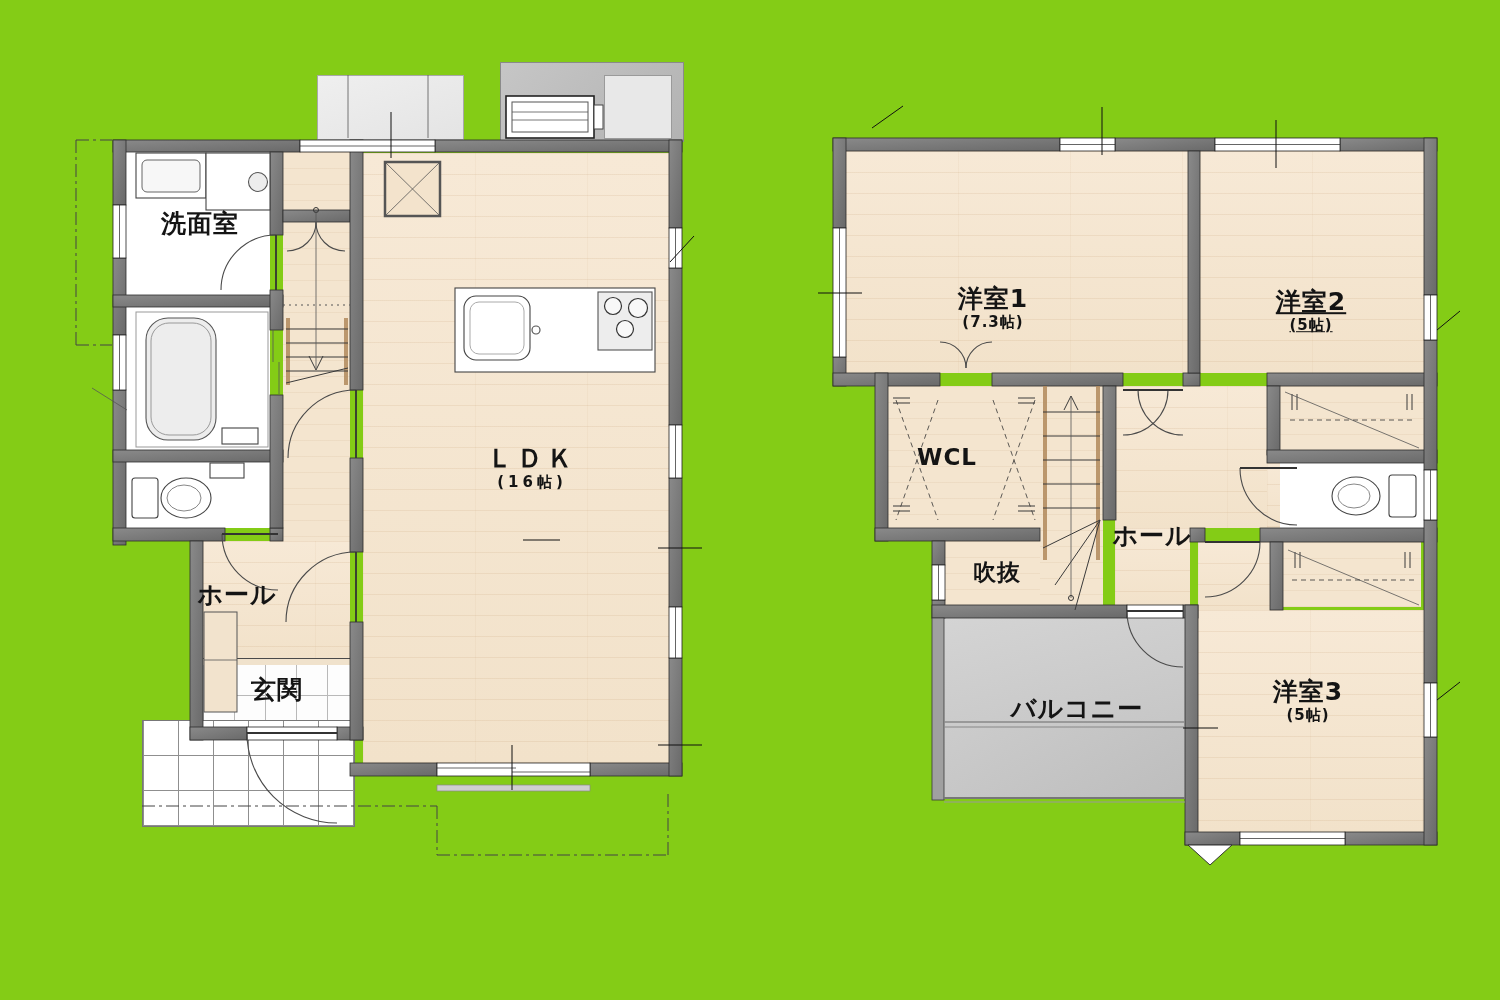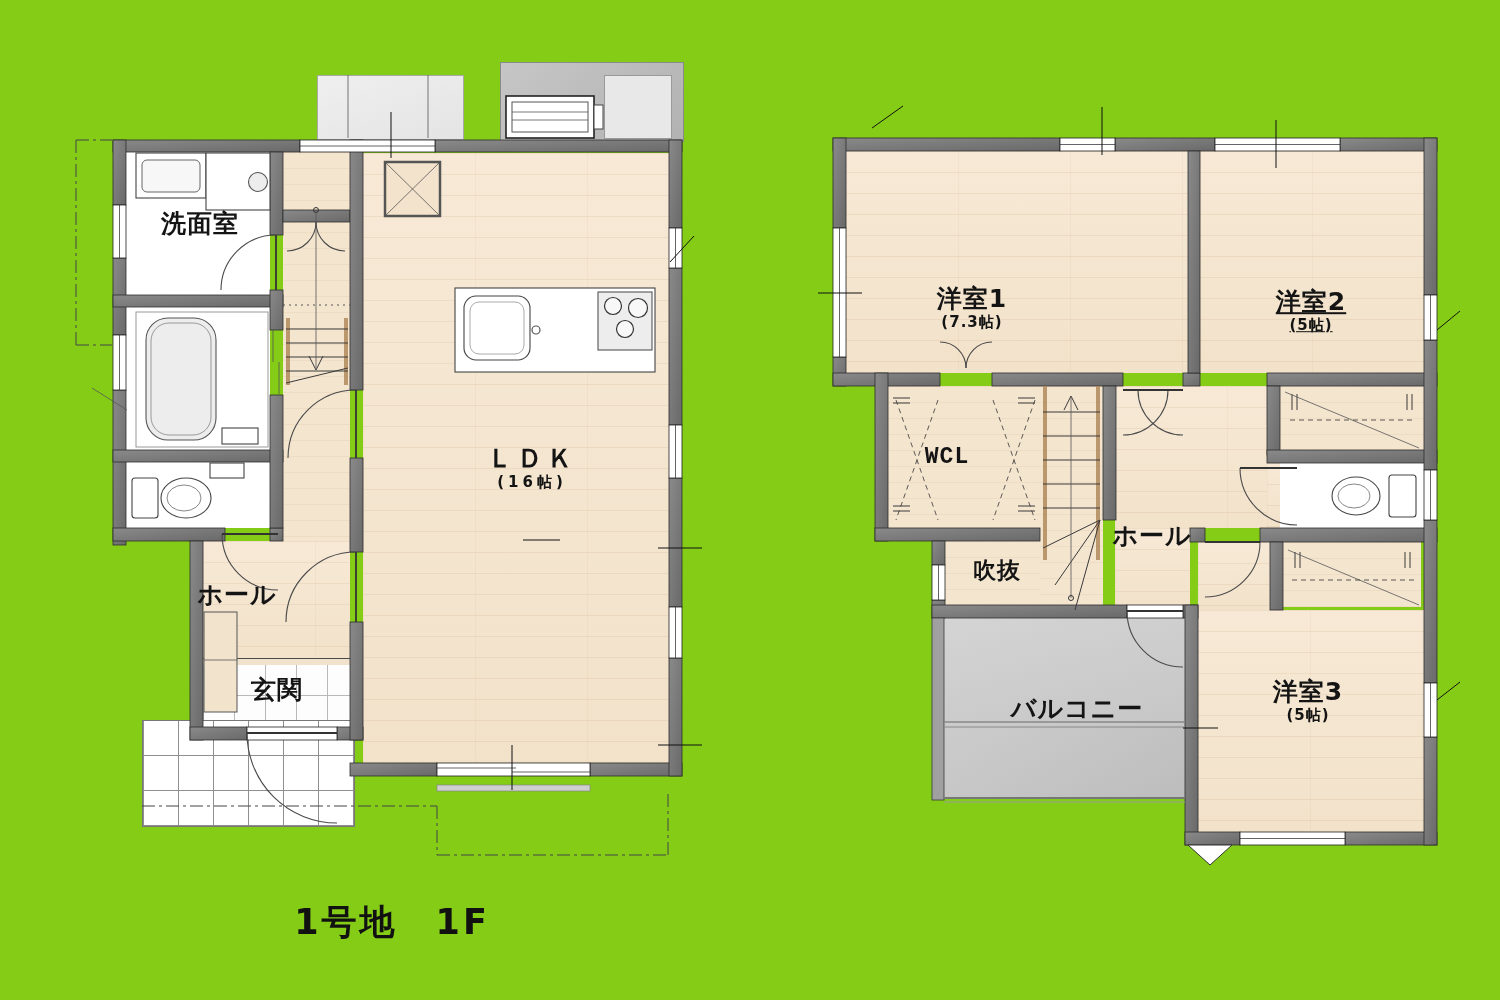--- a/index.html
+++ b/index.html
@@ -27,21 +27,21 @@
   .balcony2{background:linear-gradient(150deg,#cccccc,#bdbdbd);}
   .canopy{background:linear-gradient(160deg,#efefef,#e4e4e4);border:1px solid #a8a8a8;}
   .slab{background:linear-gradient(135deg,#c6c6c6,#b2b2b2);border:1px solid #8a8a8a;}
   .slabinner{background:#e8e8e8;border:1px solid #9a9a9a;}
   .stepstrip{background:#f0e2cc;border-top:1.5px solid #4a4a4a;border-bottom:1px solid #9a9a9a;}
   
   .lbl{position:absolute;transform:translate(-50%,-50%);text-align:center;color:#141414;
        font-weight:600;font-size:25px;line-height:1.14;letter-spacing:1px;white-space:nowrap;}
   .lbl .nm{display:block;}
   .lbl .sz{display:block;font-size:15px;}
-  .lbl-small{font-size:23px;font-family:Liberation Mono, monospace;}
+  .lbl-small{font-size:23px;}
   .lbl-ldk{font-size:26px;letter-spacing:4px;}
   .cap{position:absolute;transform:translate(-50%,-50%);color:#111;font-weight:600;
        font-size:35px;letter-spacing:3px;white-space:nowrap;}
   svg{position:absolute;left:0;top:0;}
   rect.wall{fill:url(#wg);stroke:#2d2d2d;stroke-width:.8;}
   rect.wall2{fill:#a0a0a0;stroke:#3a3a3a;stroke-width:.8;}
   rect.win{fill:#ffffff;stroke:#222;stroke-width:.8;}
   line.winline{stroke:#222;stroke-width:.7;}
   path.door{fill:none;stroke:#4a4a4a;stroke-width:1.1;}
   line.leaf{stroke:#333;stroke-width:1.8;}
@@ -398,21 +398,21 @@
     <span class="nm">ＬＤＫ</span>
     <span class="sz">(16帖)</span>
   </div>
   <div class="lbl" style="left:237px;top:595px;">
     <span class="nm">ホール</span>
   </div>
   <div class="lbl" style="left:277px;top:690px;">
     <span class="nm">玄関</span>
   </div>
 
-  <div class="lbl" style="left:972px;top:308px;">
+  <div class="lbl" style="left:993px;top:308px;">
     <span class="nm">洋室1</span>
     <span class="sz">(7.3帖)</span>
   </div>
   <div class="lbl" style="left:1311px;top:311px;text-decoration:underline;">
     <span class="nm">洋室2</span>
     <span class="sz">(5帖)</span>
   </div>
   <div class="lbl lbl-small" style="left:947px;top:457px;">
     <span class="nm">WCL</span>
   </div>
@@ -423,15 +423,14 @@
     <span class="nm">吹抜</span>
   </div>
   <div class="lbl" style="left:1077px;top:709px;">
     <span class="nm">バルコニー</span>
   </div>
   <div class="lbl" style="left:1308px;top:701px;">
     <span class="nm">洋室3</span>
     <span class="sz">(5帖)</span>
   </div>
 
-  <div class="cap" style="left:392px;top:922px;">1号地　1F</div>
 
 </div>
 
 </body></html>

